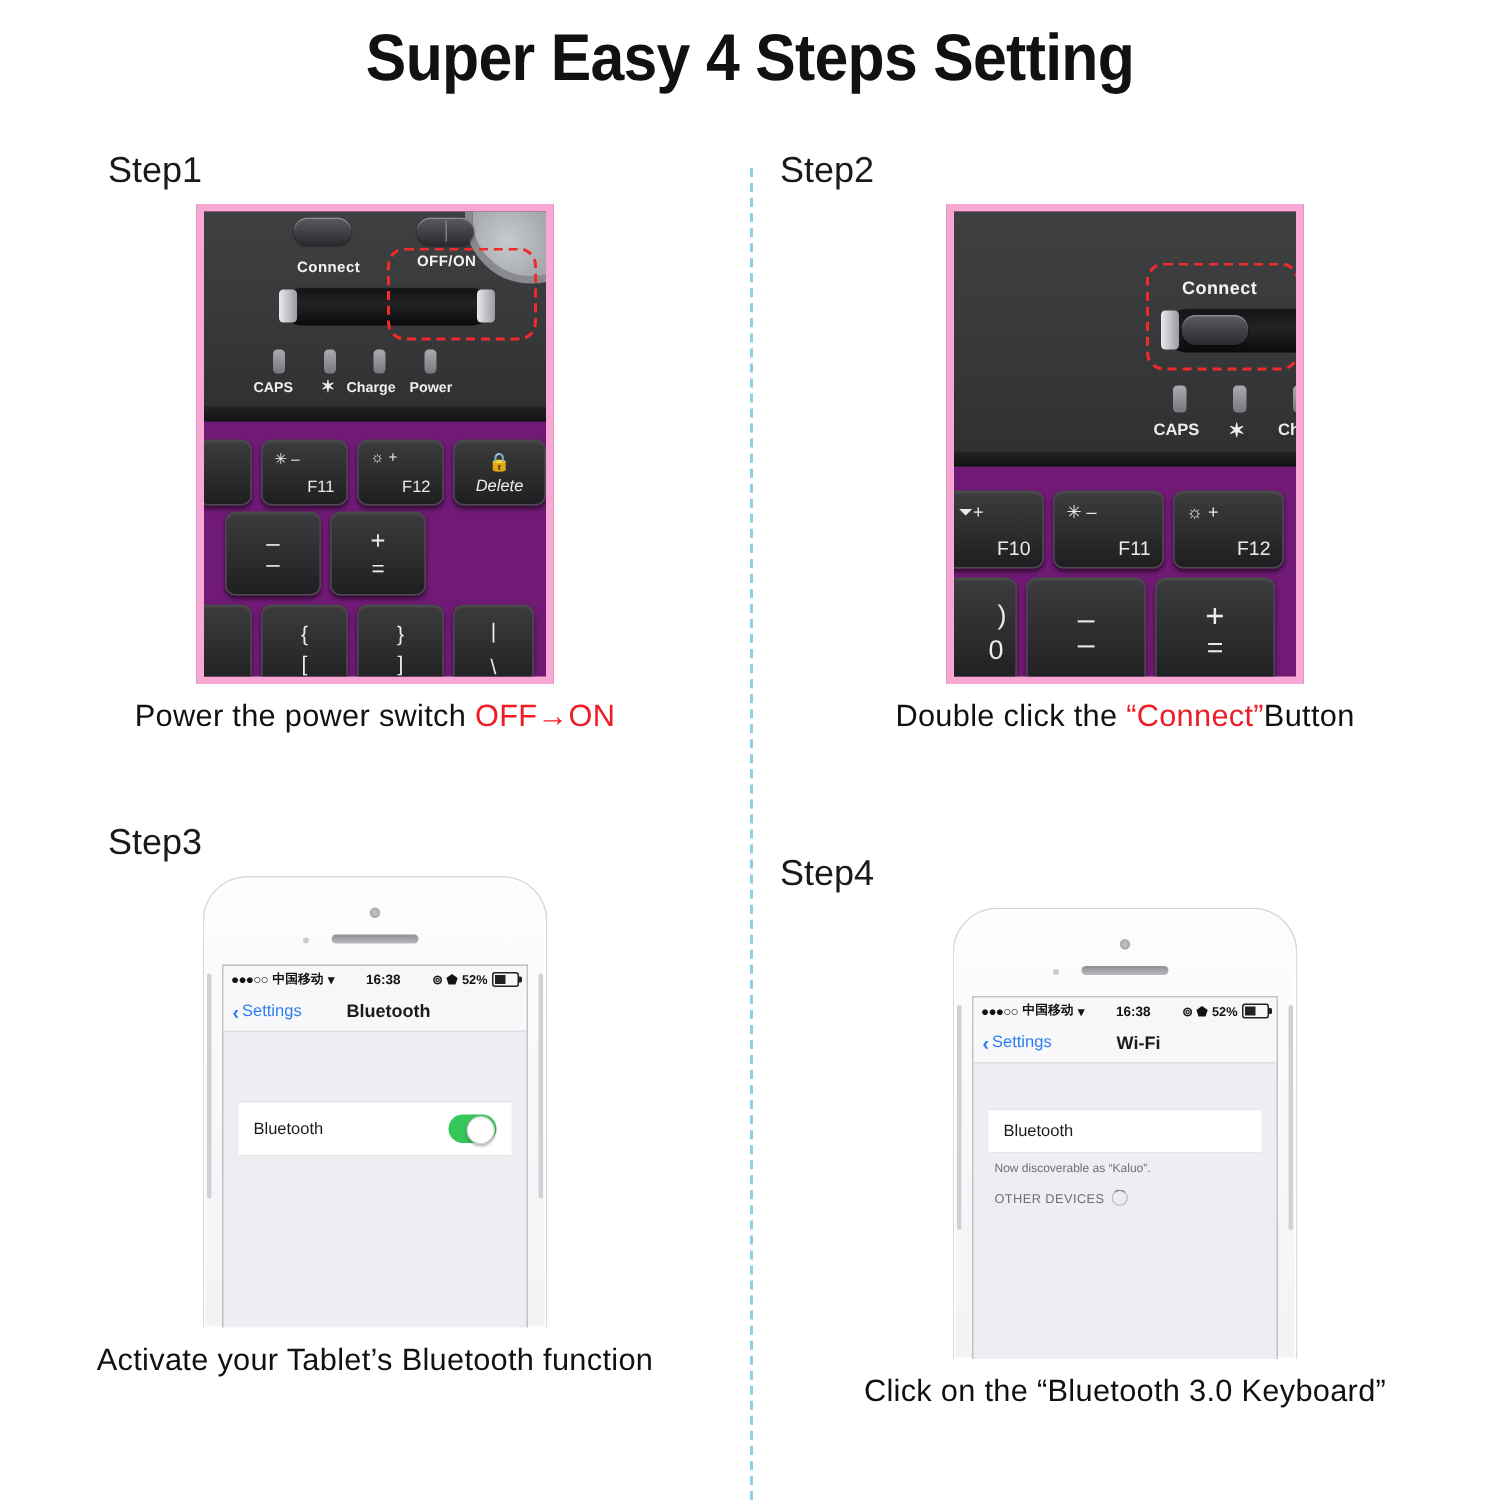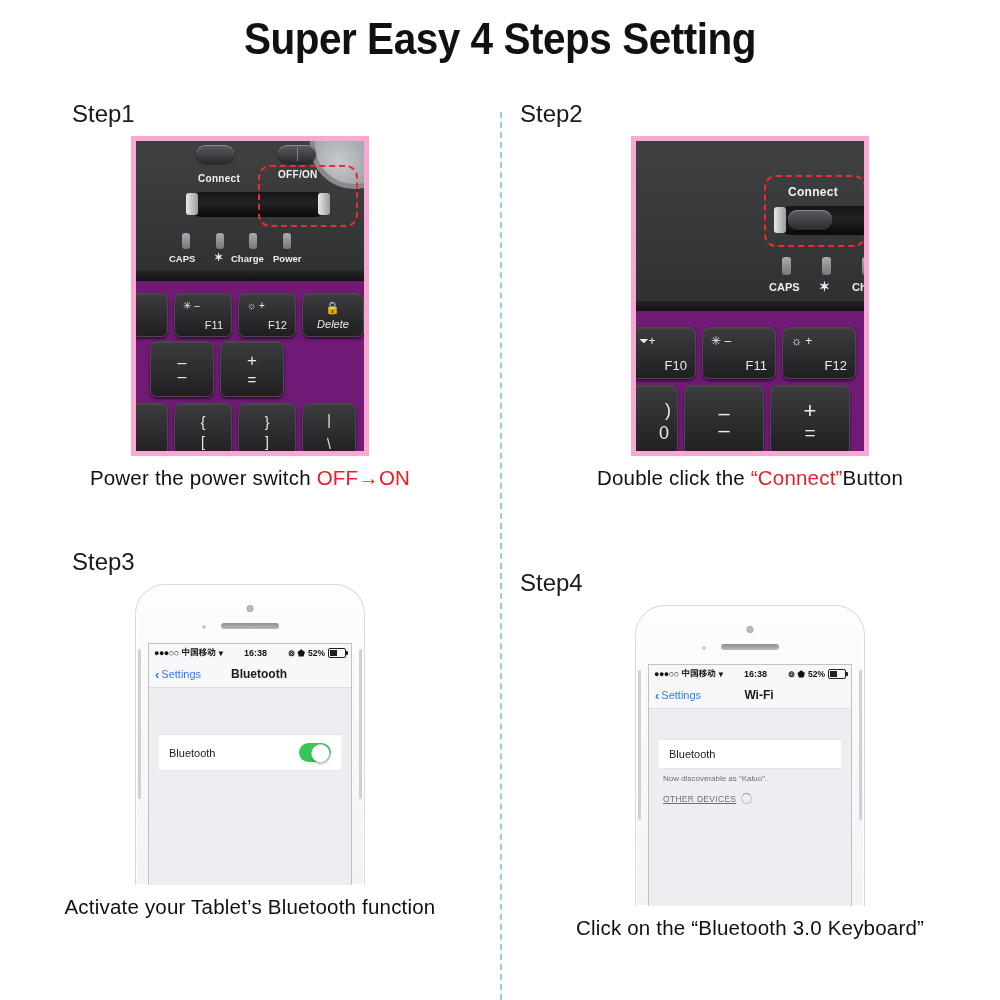--- a/index.html
+++ b/index.html
@@ -256,21 +256,20 @@
   }
   .sub-note{
     font-size:8px; color:#6d6f73;
     margin:5px 14px 0;
   }
   .sect-head{
     font-size:8.5px; color:#6d6f73;
     margin:10px 14px 4px;
     display:flex; align-items:center; gap:5px;
     letter-spacing:.3px;
-    text-decoration:underline;
   }
   .spinner{
     width:9px; height:9px; border-radius:50%;
     border:1.5px solid #c2c4c8; border-top-color:#8a8c90;
     display:inline-block;
   }
   .gap-area{ height:46px; }
   .gap-area.small{ height:30px; }
 </style>
 </head>

